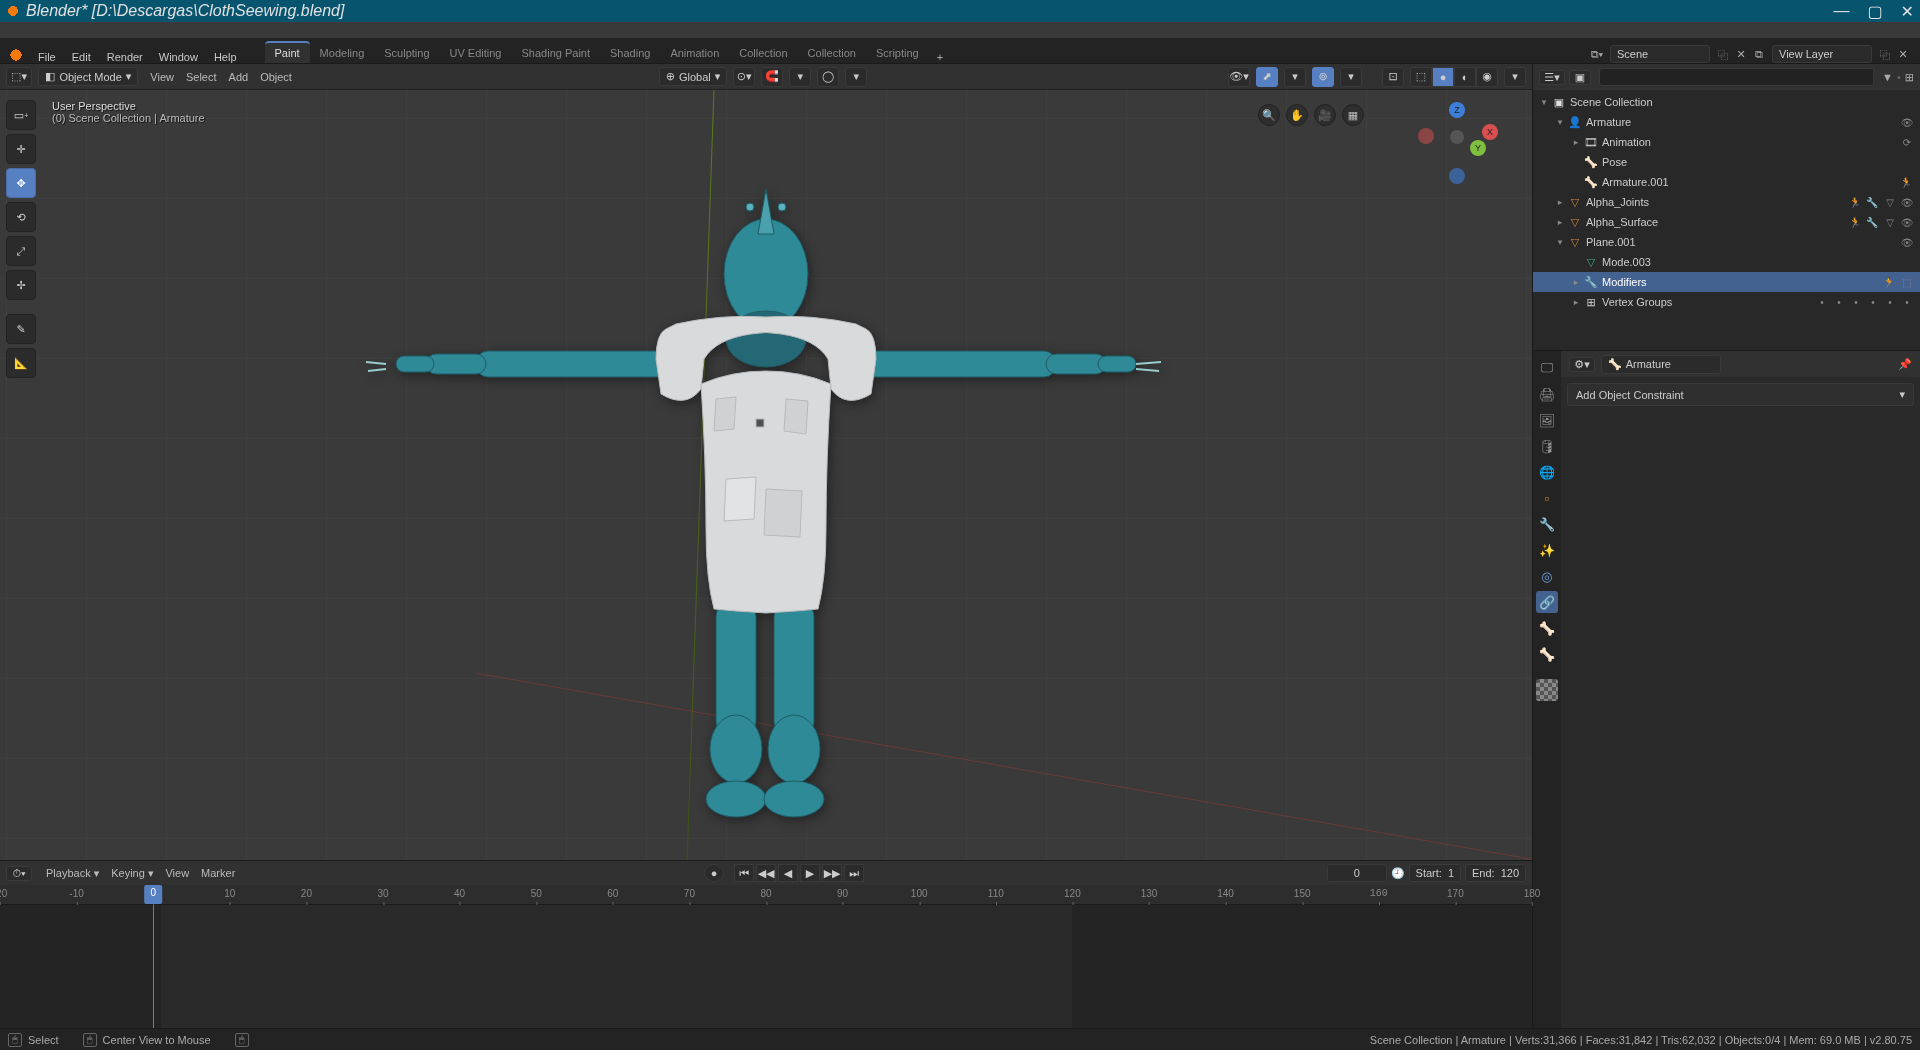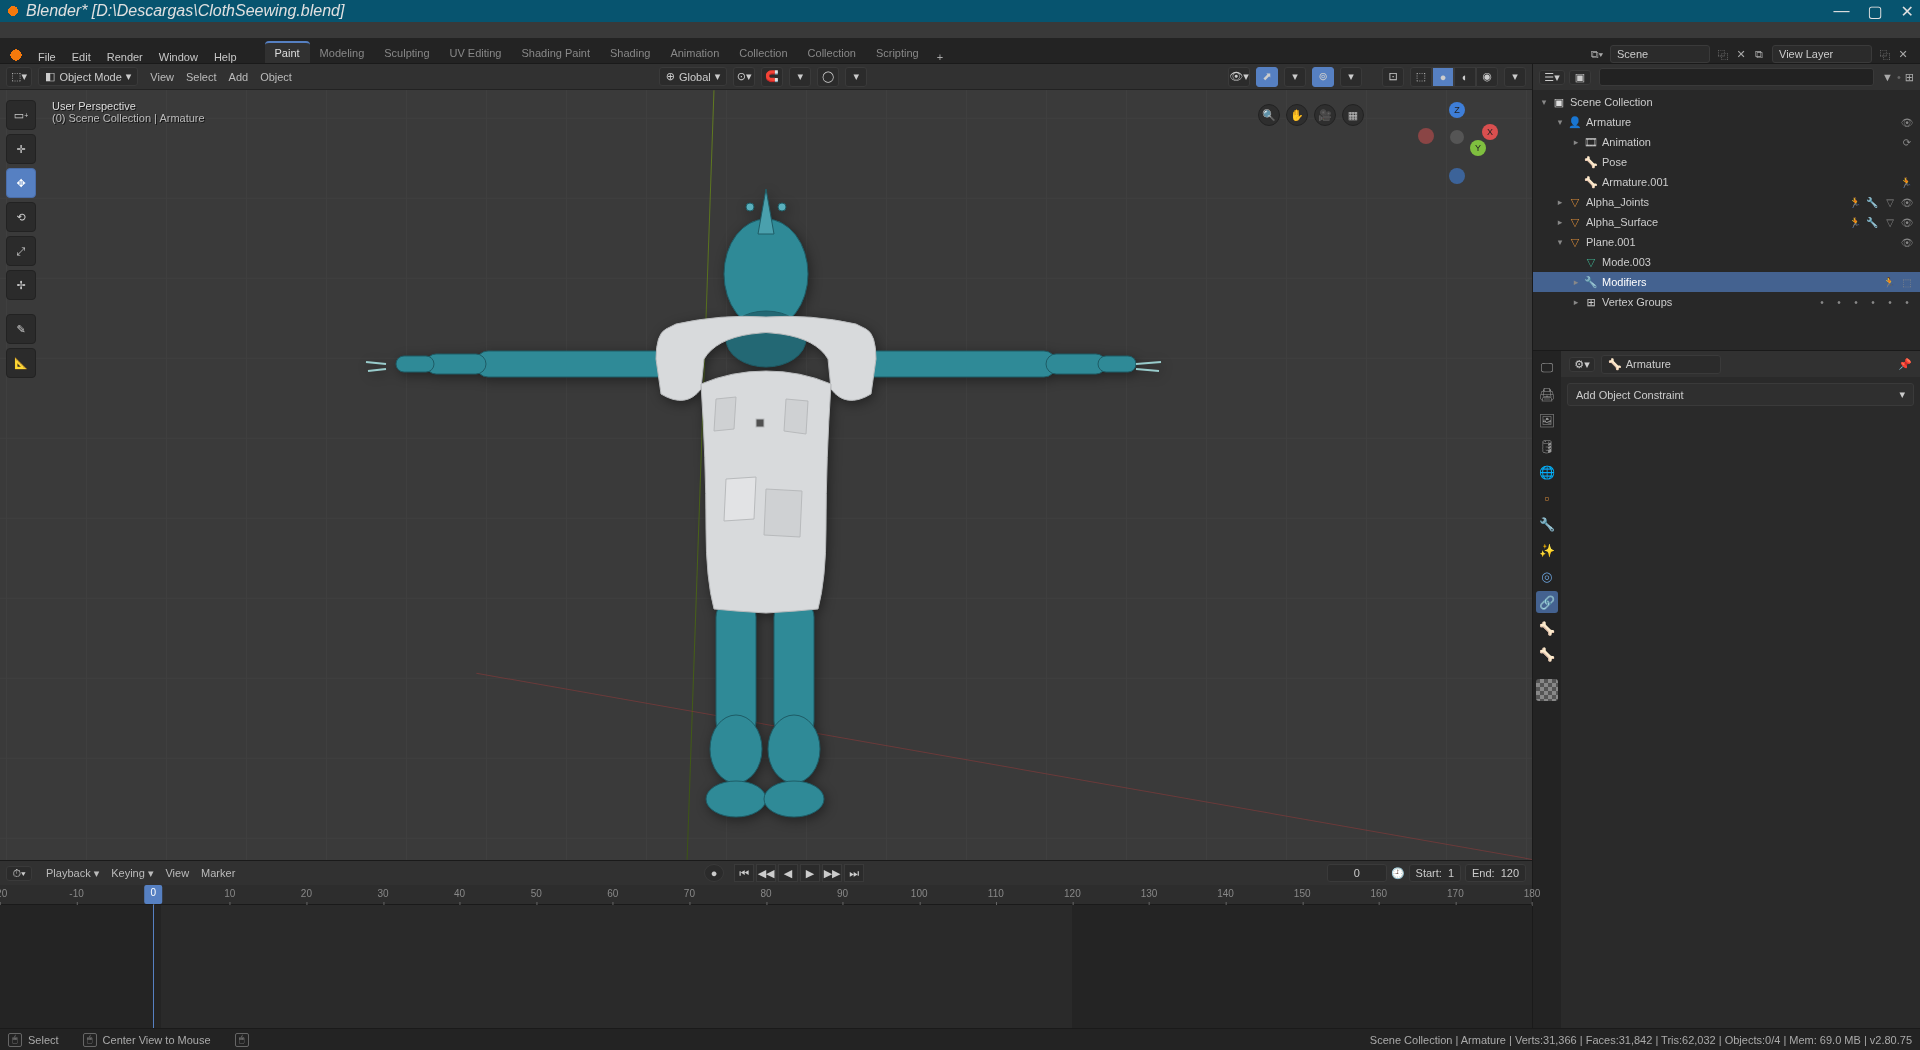--- a/index.html
+++ b/index.html
@@ -337,21 +337,21 @@
           <div class="tick" style="left: 40%;">60</div>
           <div class="tick" style="left: 45%;">70</div>
           <div class="tick" style="left: 50%;">80</div>
           <div class="tick" style="left: 55%;">90</div>
           <div class="tick" style="left: 60%;">100</div>
           <div class="tick" style="left: 65%;">110</div>
           <div class="tick" style="left: 70%;">120</div>
           <div class="tick" style="left: 75%;">130</div>
           <div class="tick" style="left: 80%;">140</div>
           <div class="tick" style="left: 85%;">150</div>
-          <div class="tick" style="left: 90%;">160</div>
+          <div class="tick" style="left: 90%; font-family: Liberation Mono, monospace;">160</div>
           <div class="tick" style="left: 95%;">170</div>
           <div class="tick" style="left: 100%;">180</div>
           <div class="playhead" style="left: 10%;">0</div>
         </div>
       <div class="tl-body">
         <div class="range-shade" id="range-left" style="left: 0px; width: 10.5%;"></div>
         <div class="range-shade" id="range-right" style="left: 70%; right: 0px;"></div>
         <div class="playline" id="tl-playline" style="left: 10%;"></div>
       </div>
     </div>

